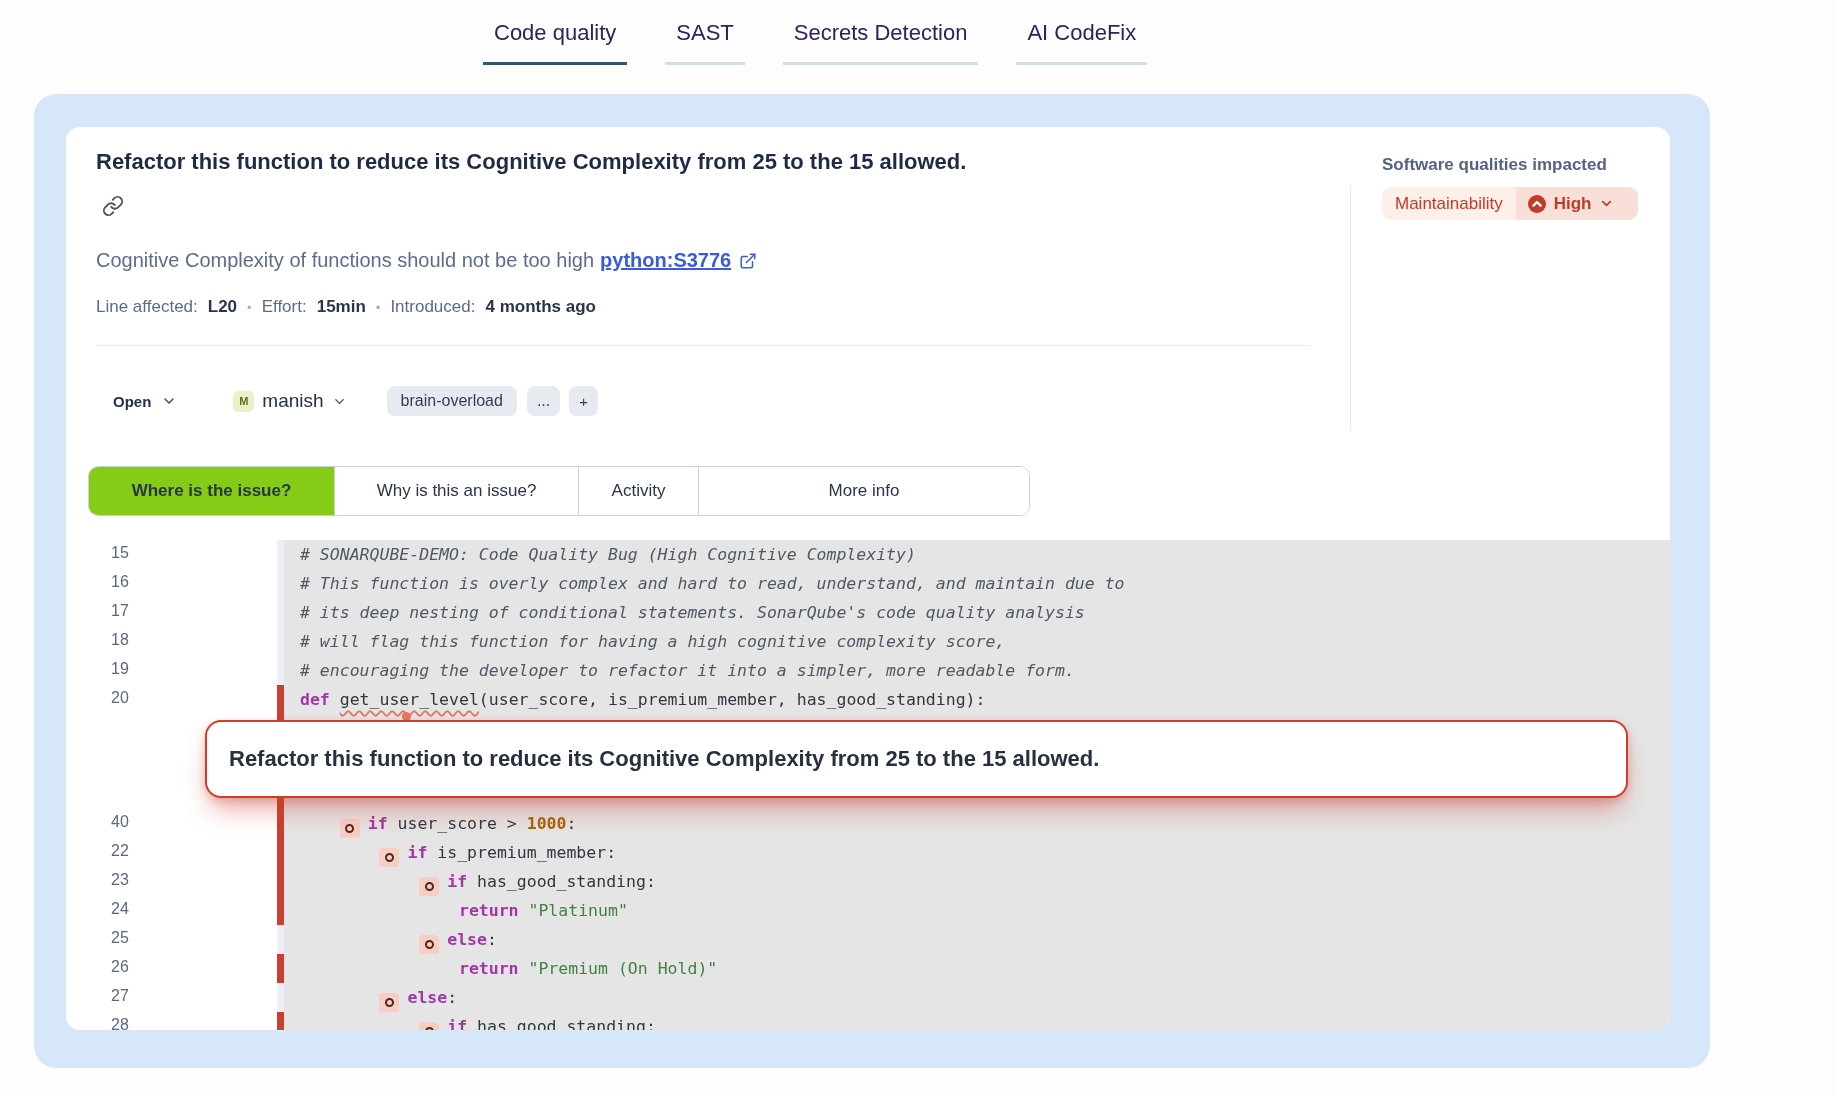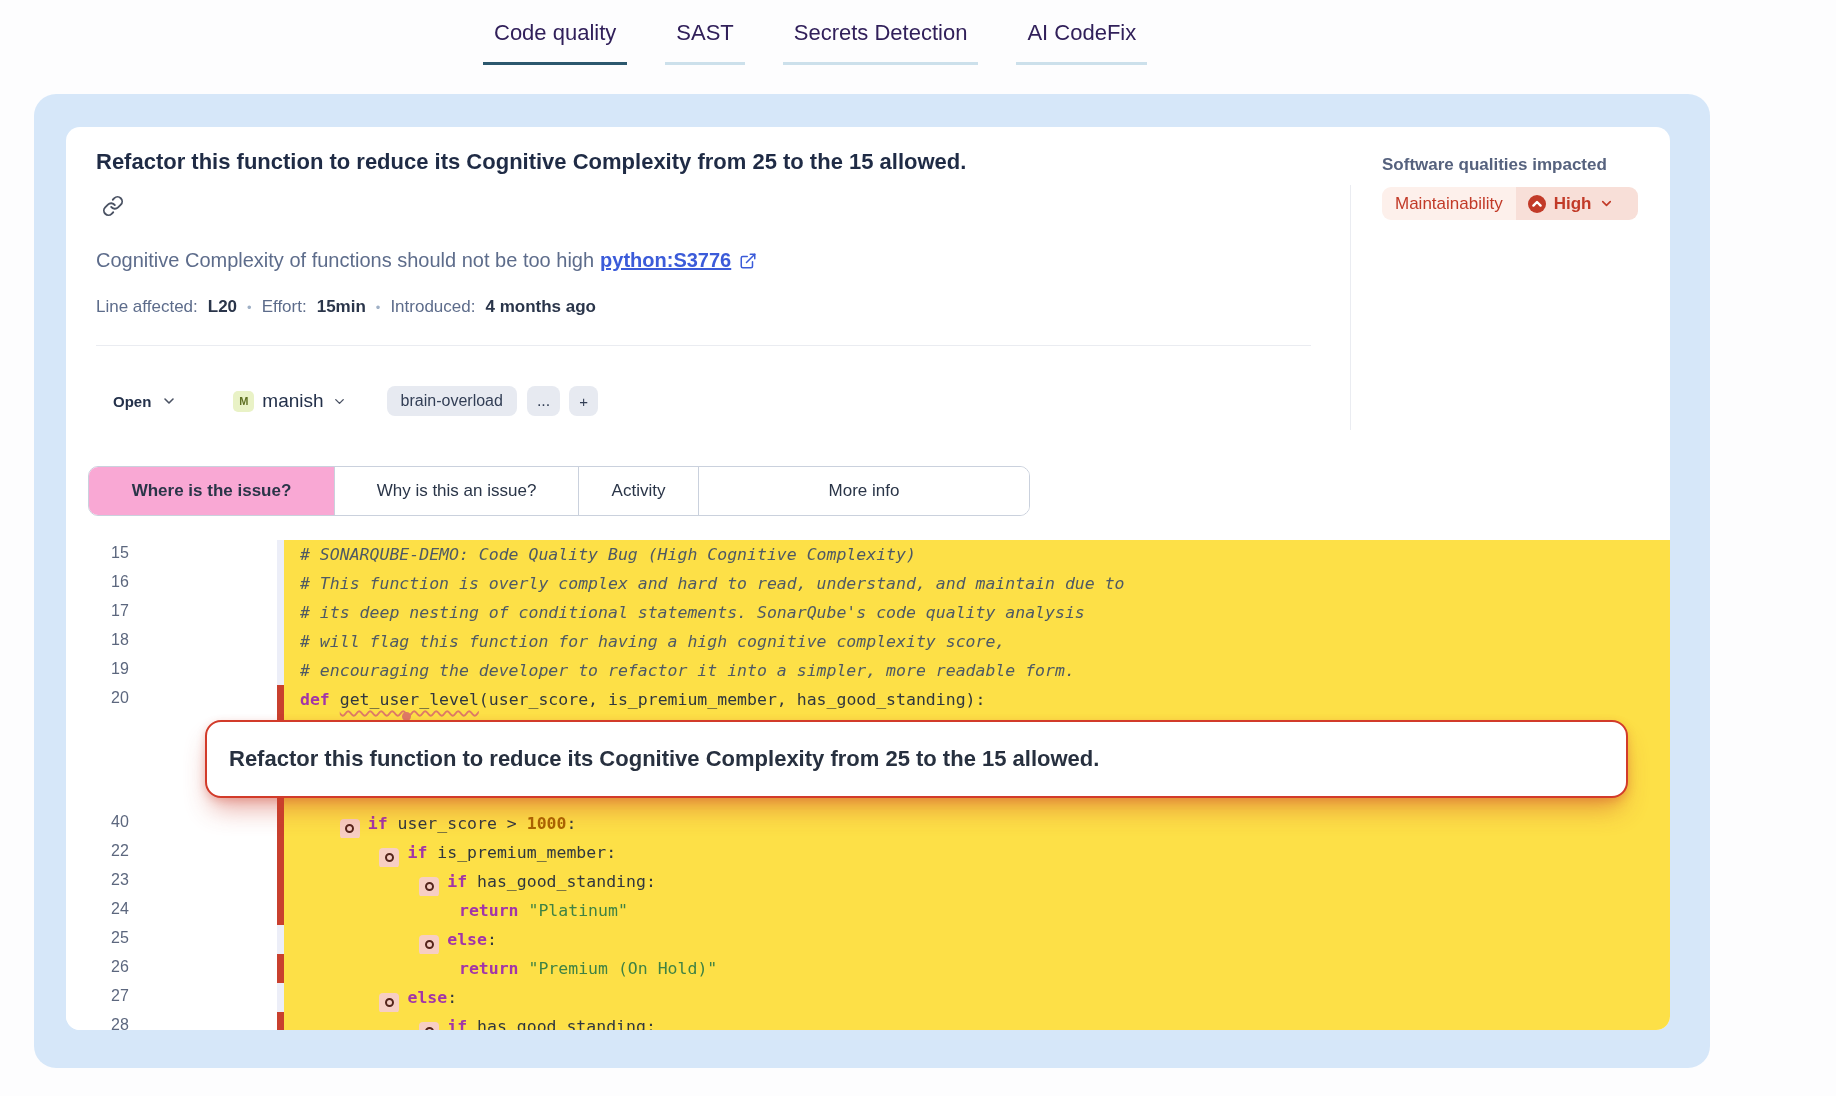--- a/index.html
+++ b/index.html
@@ -41,31 +41,31 @@
   .impact-panel { position:absolute; left:1316px; top:28px; width:260px; }
   .impact-heading { font-size:17px; font-weight:bold; color:#56627E; }
   .impact-pill { margin-top:12px; display:flex; height:33px; border-radius:9px; overflow:hidden; cursor:pointer; width:256px; }
   .impact-quality { background:#FDF0EB; color:#C23A28; font-size:17px; display:flex; align-items:center; padding:0 13px; flex:0 0 auto; }
   .impact-sev { background:#F8DFD8; color:#C23A28; font-size:17px; font-weight:bold; display:flex; align-items:center; gap:7px; padding:0 8px 0 11px; flex:1; }
 
   
   .detail-tabs { position:absolute; left:22px; top:339px; width:942px; height:50px; display:flex; border:1px solid #CAD1DD; border-radius:10px; background:#fff; overflow:hidden; }
   .dtab { display:flex; align-items:center; justify-content:center; font-size:17px; color:#2A3548; border-right:1px solid #CAD1DD; cursor:pointer; background:#fff; }
   .dtab:last-child { border-right:none; }
-  .dtab.active { background:#f9a8d4; font-weight:bold; }
+  .dtab.active { background:#84cc16; font-weight:bold; }
 
   
   .code-section { position:absolute; left:0; right:0; top:413px; bottom:0; overflow:hidden; }
   .code-row { display:flex; height:29px; }
   .gutter { width:211px; background:#fff; position:relative; flex:0 0 211px; }
   .ln { position:absolute; left:45px; top:4px; font-size:16px; color:#5C677E; }
   .author { position:absolute; left:98px; top:6px; font-family:"DejaVu Sans Mono", monospace; font-size:13px; color:#5C677E;margin-top:22px; }
   .bar { width:7px; flex:0 0 7px; background:#ECEEF8; }
   .bar.on { background:#C9402E; }
-  .content { flex:1; background:#fde047; font-family:"DejaVu Sans Mono", monospace; font-size:16.5px; line-height:29px; white-space:pre; color:#30373E; padding-left:16px; }
+  .content { flex:1; background:#e5e5e5; font-family:"DejaVu Sans Mono", monospace; font-size:16.5px; line-height:29px; white-space:pre; color:#30373E; padding-left:16px; }
   .t-c { color:#4E5964; font-style:italic; }
   .t-k { color:#A235A8; font-weight:bold; }
   .t-n { color:#A86400; font-weight:bold; }
   .t-s { color:#3F8243; }
   .t-p { color:#30373E; }
   .t-fn { color:#30373E; position:relative; text-decoration:underline wavy #DE7A66 2px; text-underline-offset:5px; }
   .t-fn::after { content:''; position:absolute; left:45%; bottom:-12px; width:9px; height:9px; border-radius:50%; background:#DE7A66; }
   .marker { display:inline-flex; width:20px; height:20px; background:#F7CEC3; border-radius:4px; margin-right:8px; vertical-align:-4px; align-items:center; justify-content:center; cursor:pointer; }
   .marker .ring { width:9px; height:9px; border:2.5px solid #55241B; border-radius:50%; display:block; }
 

